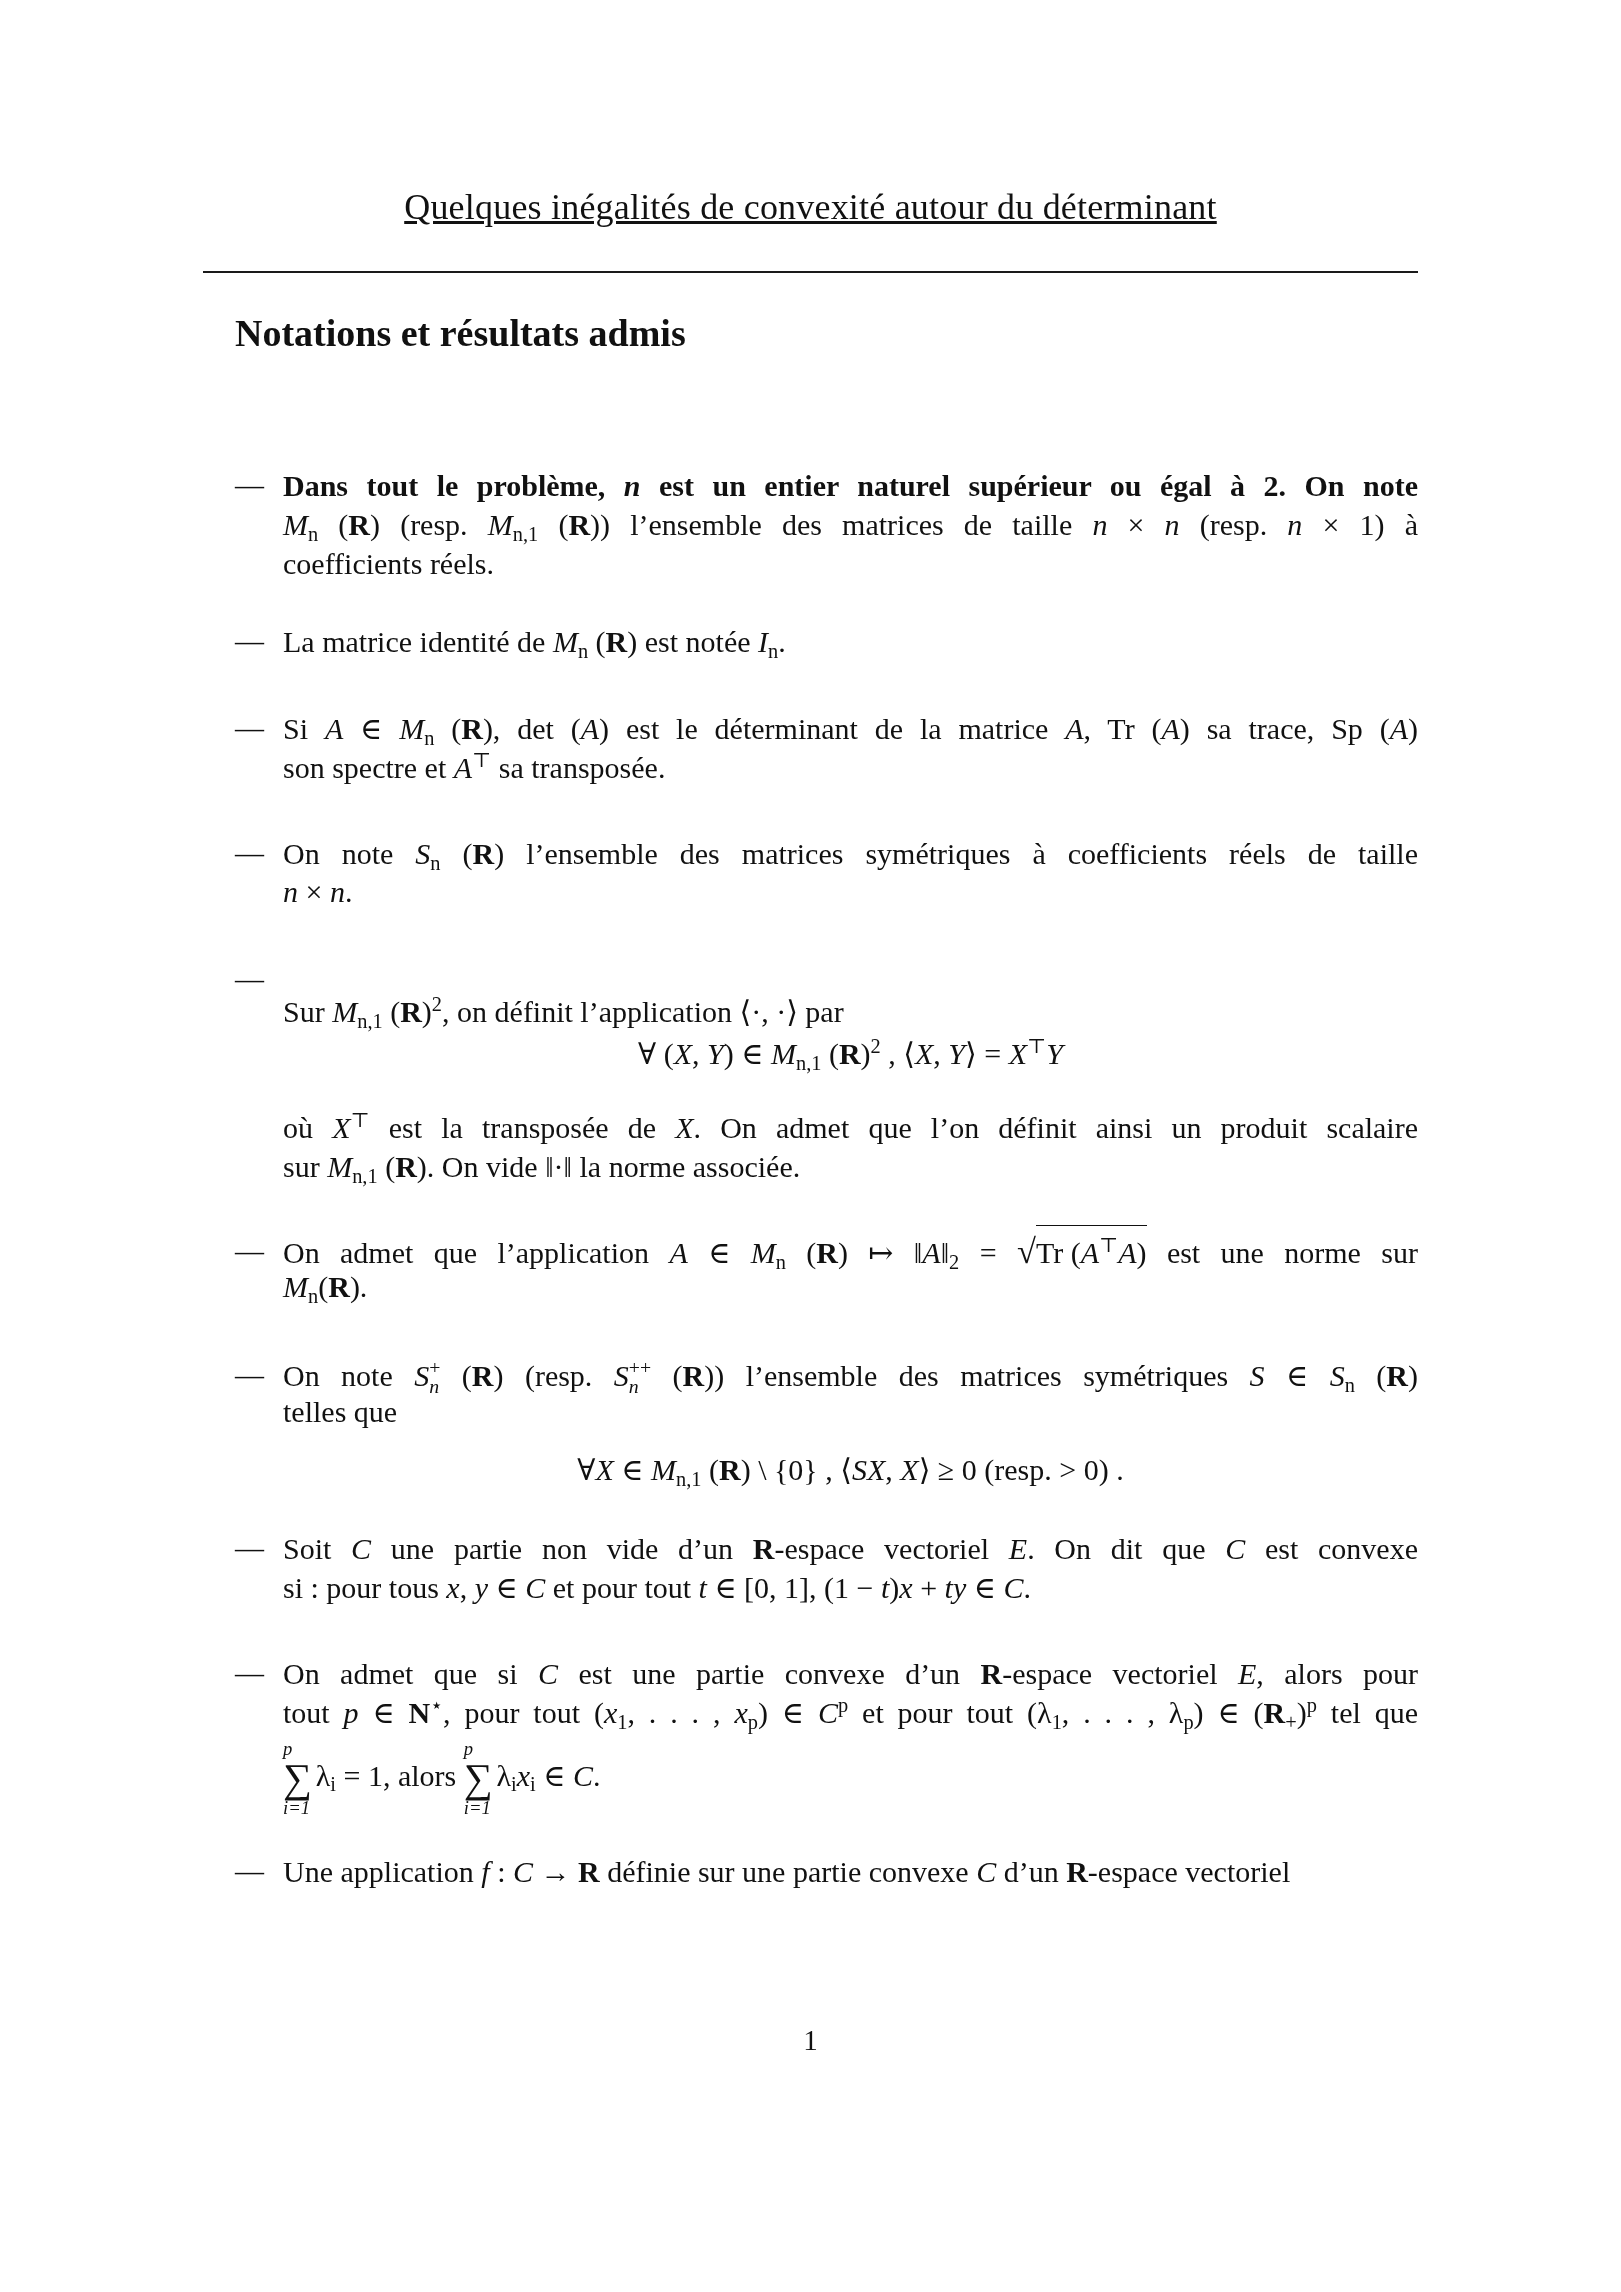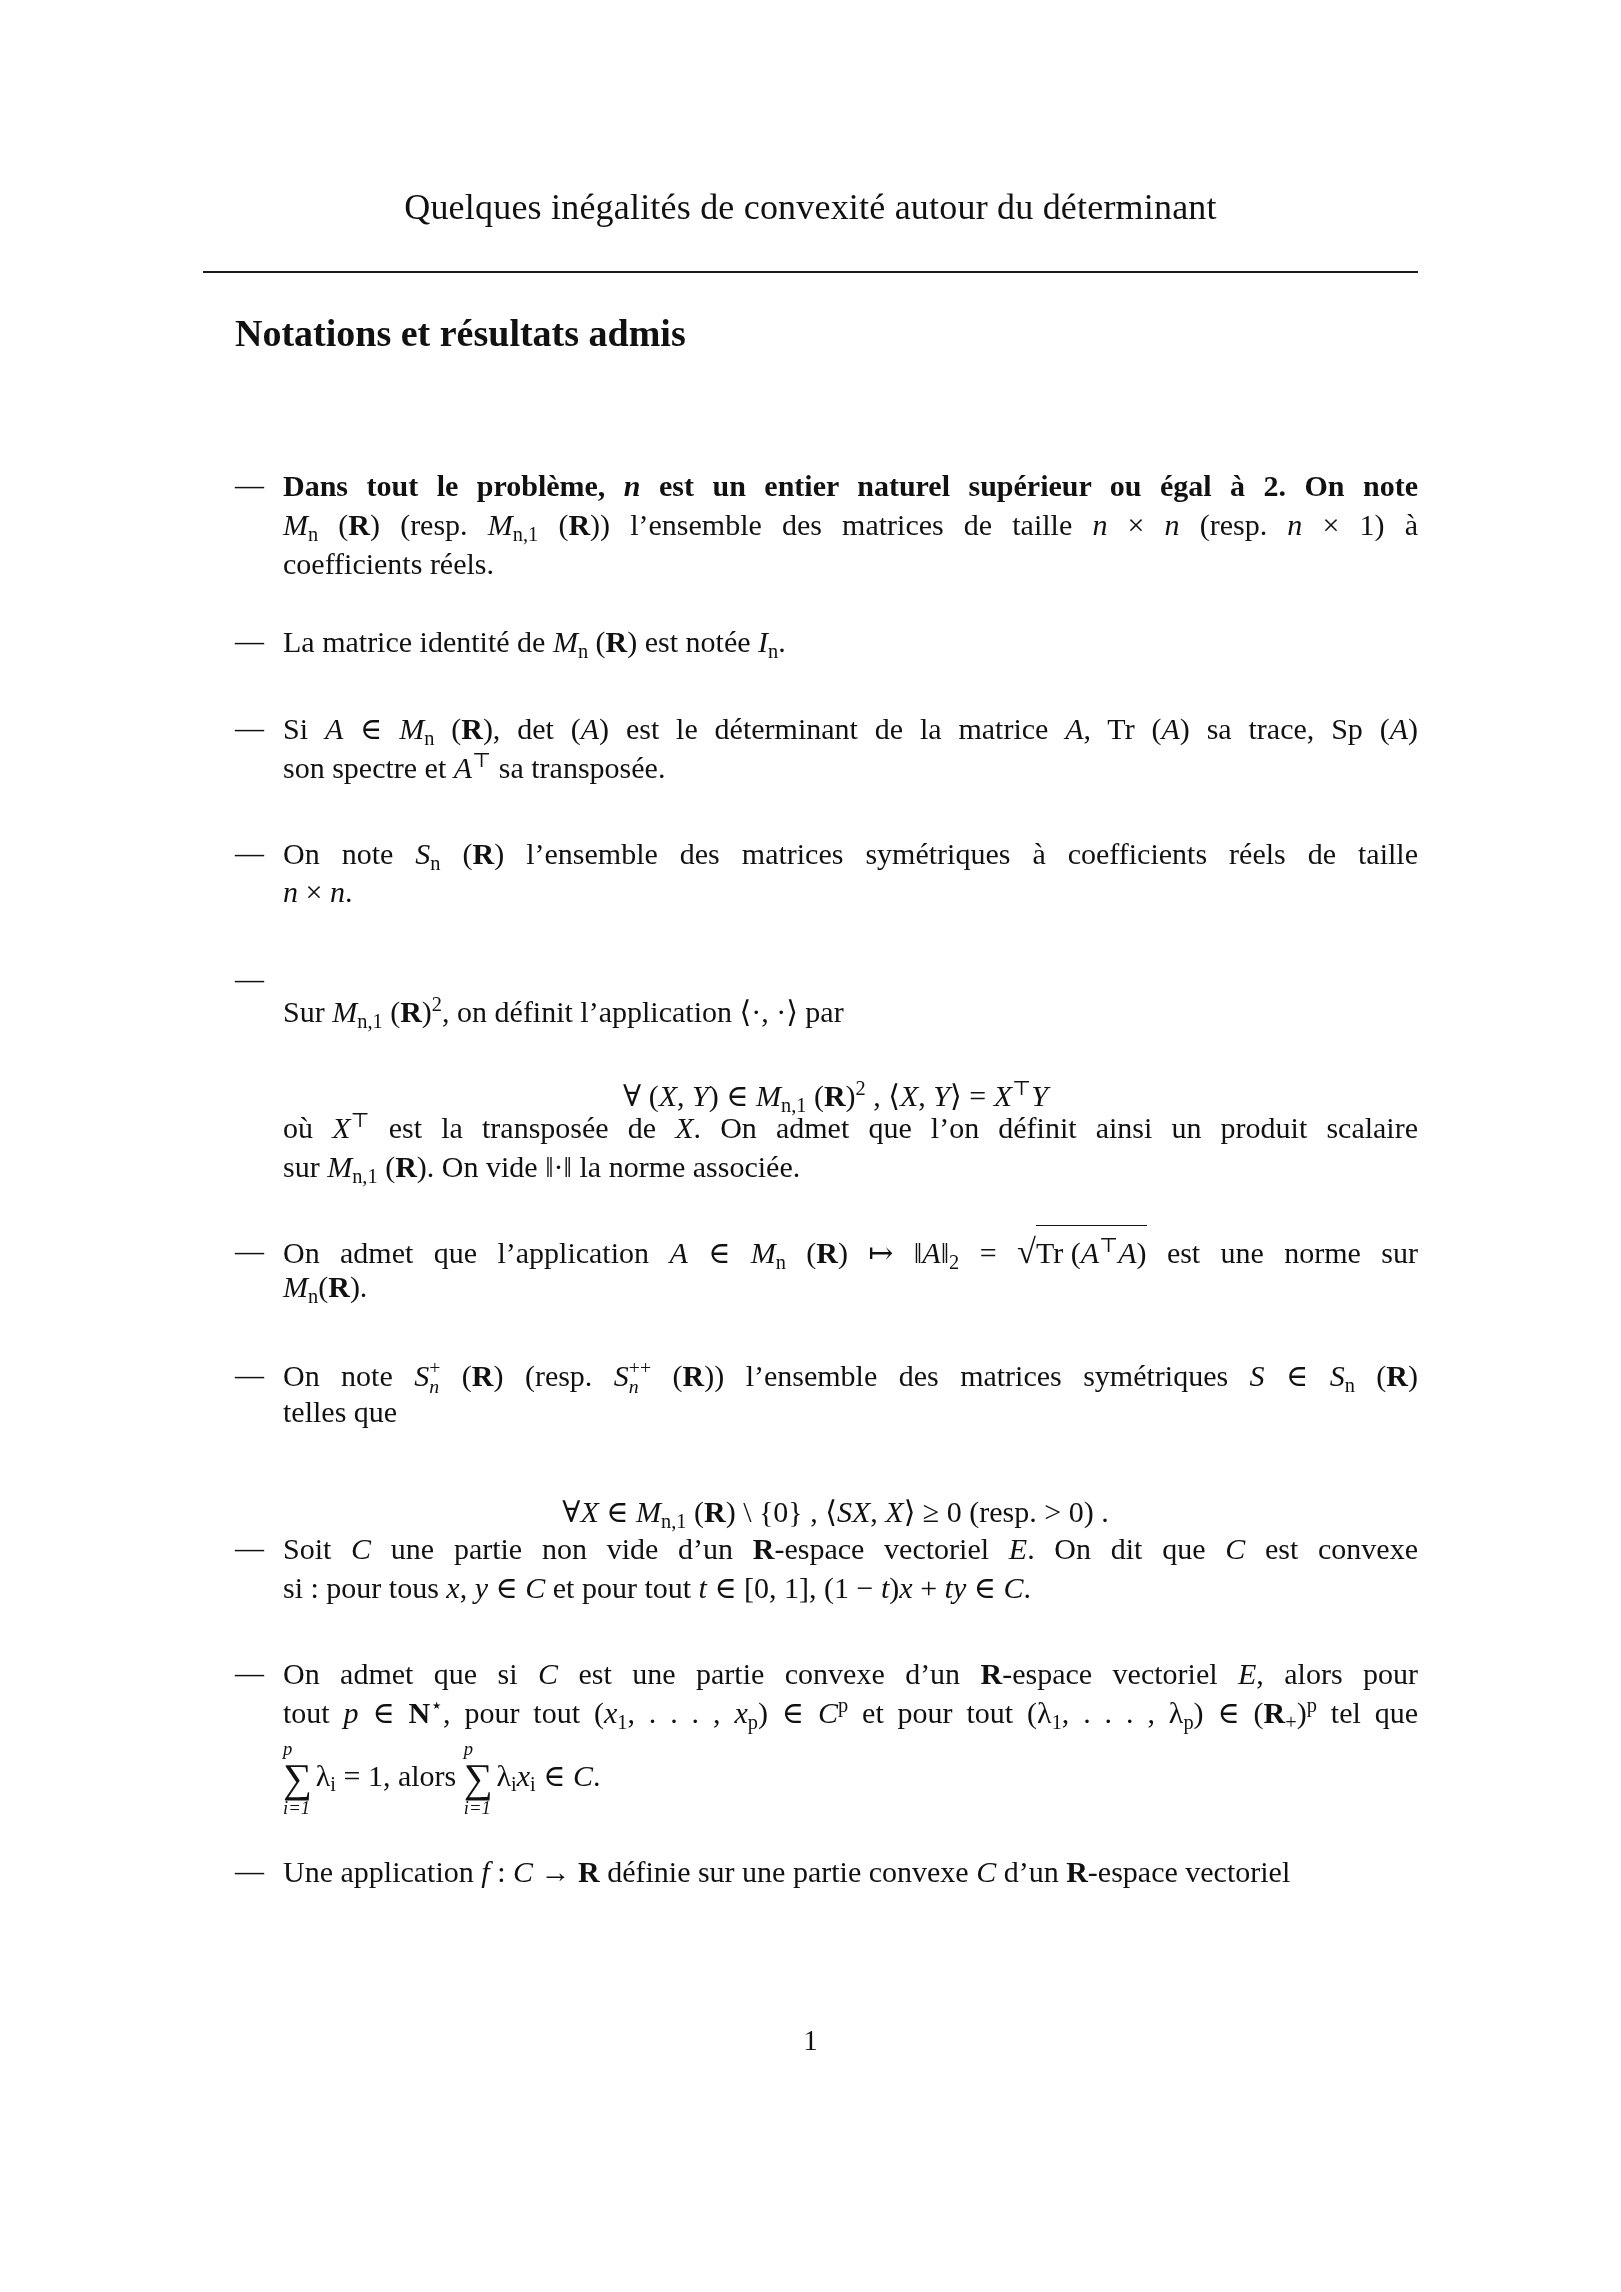--- a/index.html
+++ b/index.html
@@ -1,29 +1,29 @@
 <!DOCTYPE html>
 <html><head>
 <meta charset="utf-8">
 <style>
   html, body { margin: 0; padding: 0; background: #ffffff; }
   body { width: 1621px; height: 2293px; position: relative; overflow: hidden;
          font-family: "DejaVu Serif", "Liberation Serif", serif; color: #111111; }
   .page { position: absolute; left: 0; top: 0; width: 1621px; height: 2293px; background: #ffffff; }
   .title { position: absolute; left: 203px; width: 1215px; top: 186px; text-align: center;
-           font-family: "Liberation Serif", "DejaVu Serif", serif; font-size: 36px; line-height: 43px; letter-spacing: 0.2px; }
+           font-family: "Liberation Serif", "DejaVu Serif", serif; font-size: 36px; line-height: 43px; letter-spacing: 0.2px; text-decoration: underline; }
   .rule { position: absolute; left: 203px; width: 1215px; top: 271px; height: 2px; background: #1a1a1a; }
   .heading { position: absolute; left: 235px; top: 316px; font-family: "Liberation Serif", "DejaVu Serif", serif;
              font-weight: bold; font-size: 38px; line-height: 35px; }
   .dash { position: absolute; left: 235px; width: 35px; font-family: "Liberation Serif", serif; font-size: 29px; line-height: 35px; }
   .line { position: absolute; left: 283px; width: 1135px; font-family: "Liberation Serif", "DejaVu Serif", serif;
           font-size: 30px; line-height: 35px; white-space: nowrap; text-align: justify; text-align-last: justify; }
   .line.last { text-align-last: left; }
-  .display { position: absolute; left: 268px; width: 1135px; text-align: center; font-family: "Liberation Serif", "DejaVu Serif", serif;
-             font-size: 30px; line-height: 35px; white-space: nowrap; margin-top: 42px; }
+  .display { position: absolute; left: 283px; width: 1135px; text-align: center; font-family: "Liberation Serif", "DejaVu Serif", serif;
+             font-size: 30px; line-height: 35px; white-space: nowrap; }
   .i { font-style: italic; }
   .b { font-weight: bold; }
   .sub { font-size: 0.68em; vertical-align: -0.28em; line-height: 0; }
   .sup { font-size: 0.68em; vertical-align: 0.55em; line-height: 0; }
   .supsub { display: inline-block; vertical-align: -0.35em; line-height: 0.95; font-size: 0.66em; text-align: left; }
   .supsub span { display: block; }
   .sqrt { display: inline-block; }
   .sqrt .rad { font-size: 1.15em; }
   .sqrt .under { border-top: 1.5px solid #111; padding-top: 10px; }
   .bigsum { display: inline-block; vertical-align: middle; text-align: center; line-height: 1; margin-right: 3.9px; }

